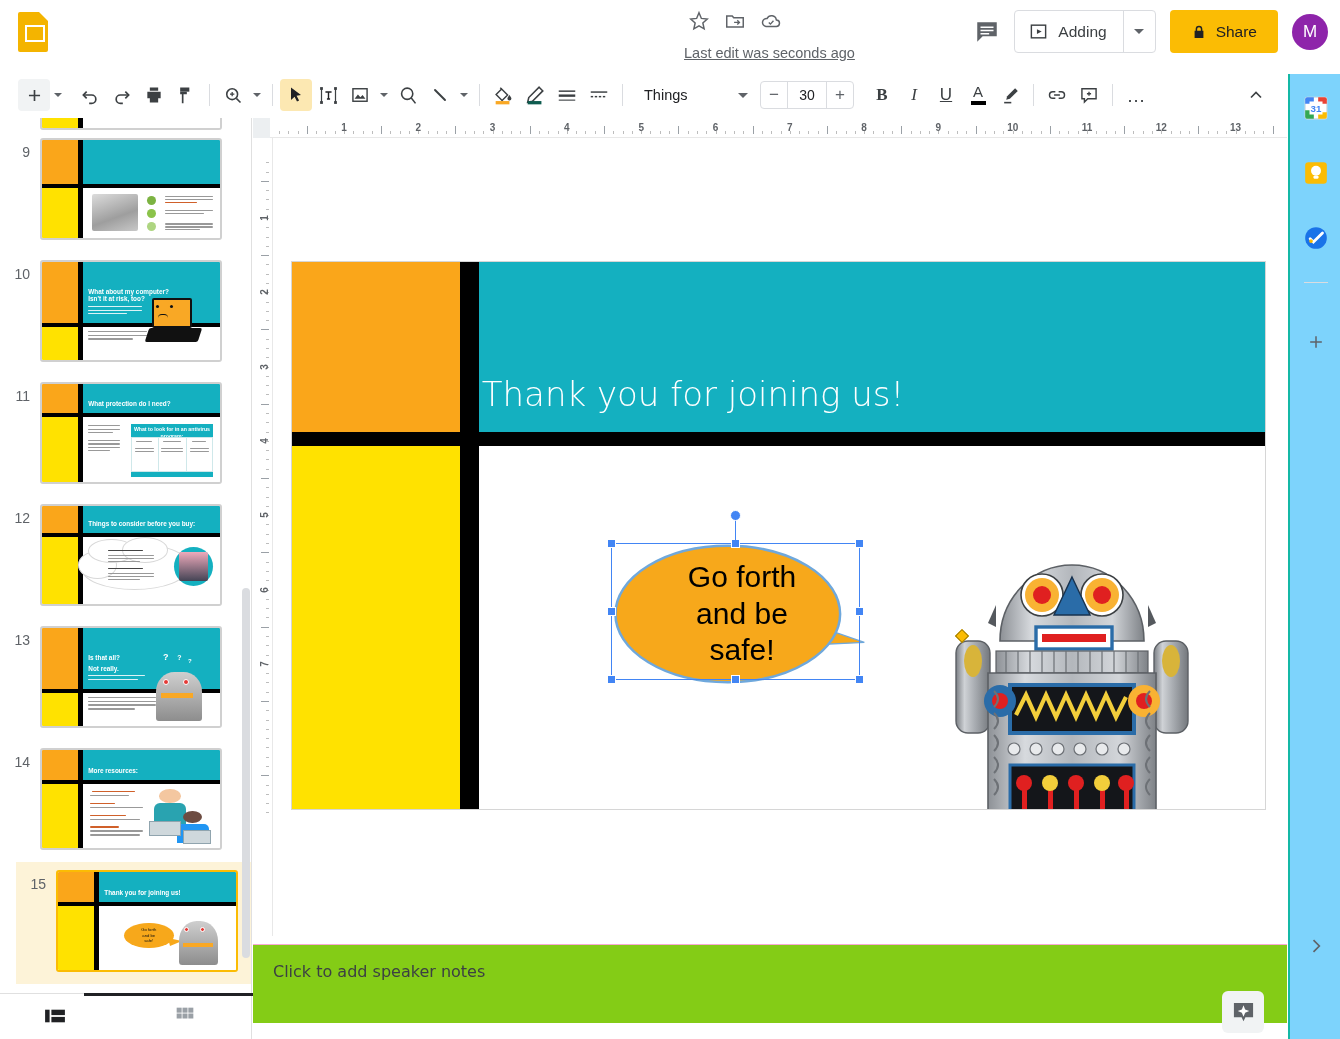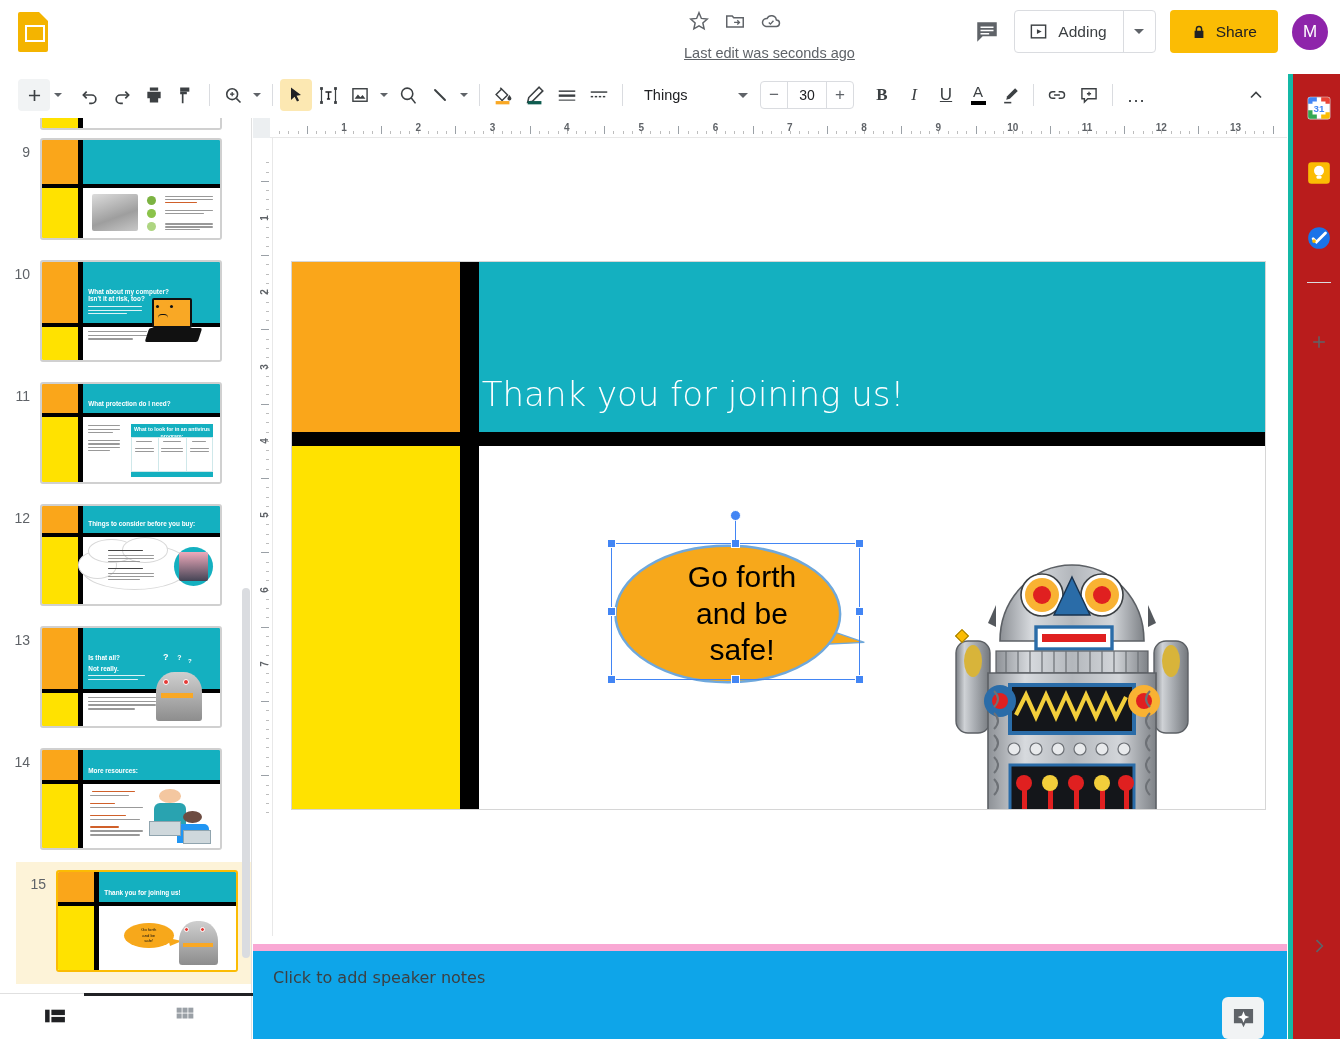--- a/index.html
+++ b/index.html
@@ -210,37 +210,37 @@
   }
   .handle {
     position: absolute; width: 9px; height: 9px; background: #4285F4;
     border: 1px solid #fff; box-sizing: border-box;
   }
 
   .robot { position: absolute; left: 652px; top: 271px; width: 258px; height: 278px; }
 
   
   .notes-pane {
-    position: absolute; left: 253px; top: 944px; width: 1034px; height: 95px; background: #0ea5e9;
-    border-top: 7px solid #f9a8d4;
+    position: absolute; left: 253px; top: 944px; width: 1034px; height: 79px; background: #84cc16;
+    border-top: 1px solid #f9a8d4;
   }
   .notes-text {
     position: absolute; left: 20px; top: 17px; font-size: 16px; color: #3c4043;
     font-family: "DejaVu Sans", sans-serif;
   }
   .explore-btn {
     position: absolute; left: 969px; top: 46px; width: 42px; height: 42px;
     background: #f1f3f4; border-radius: 6px; display: flex; align-items: center; justify-content: center;
     cursor: pointer;
   }
 
   
   .rsidebar {
     position: absolute; left: 1288px; top: 74px; width: 52px; height: 965px;
-    background: #b91c1c; border-left: 5px solid #14b8a6;
+    background: #7dd3fc; border-left: 2px solid #14b8a6;
   }
   .rs-icon {
     position: absolute; left: 10px; width: 32px; height: 32px; cursor: pointer;
     border-radius: 4px; display:flex; align-items:center; justify-content:center;
   }
   .rs-div { position: absolute; left: 14px; width: 24px; height: 1px; background: #dadce0; }
   .rs-expand {
     position: absolute; left: 14px; top: 860px; width: 24px; height: 24px; cursor: pointer;
     display: flex; align-items: center; justify-content: center; color: #5f6368;
   }

